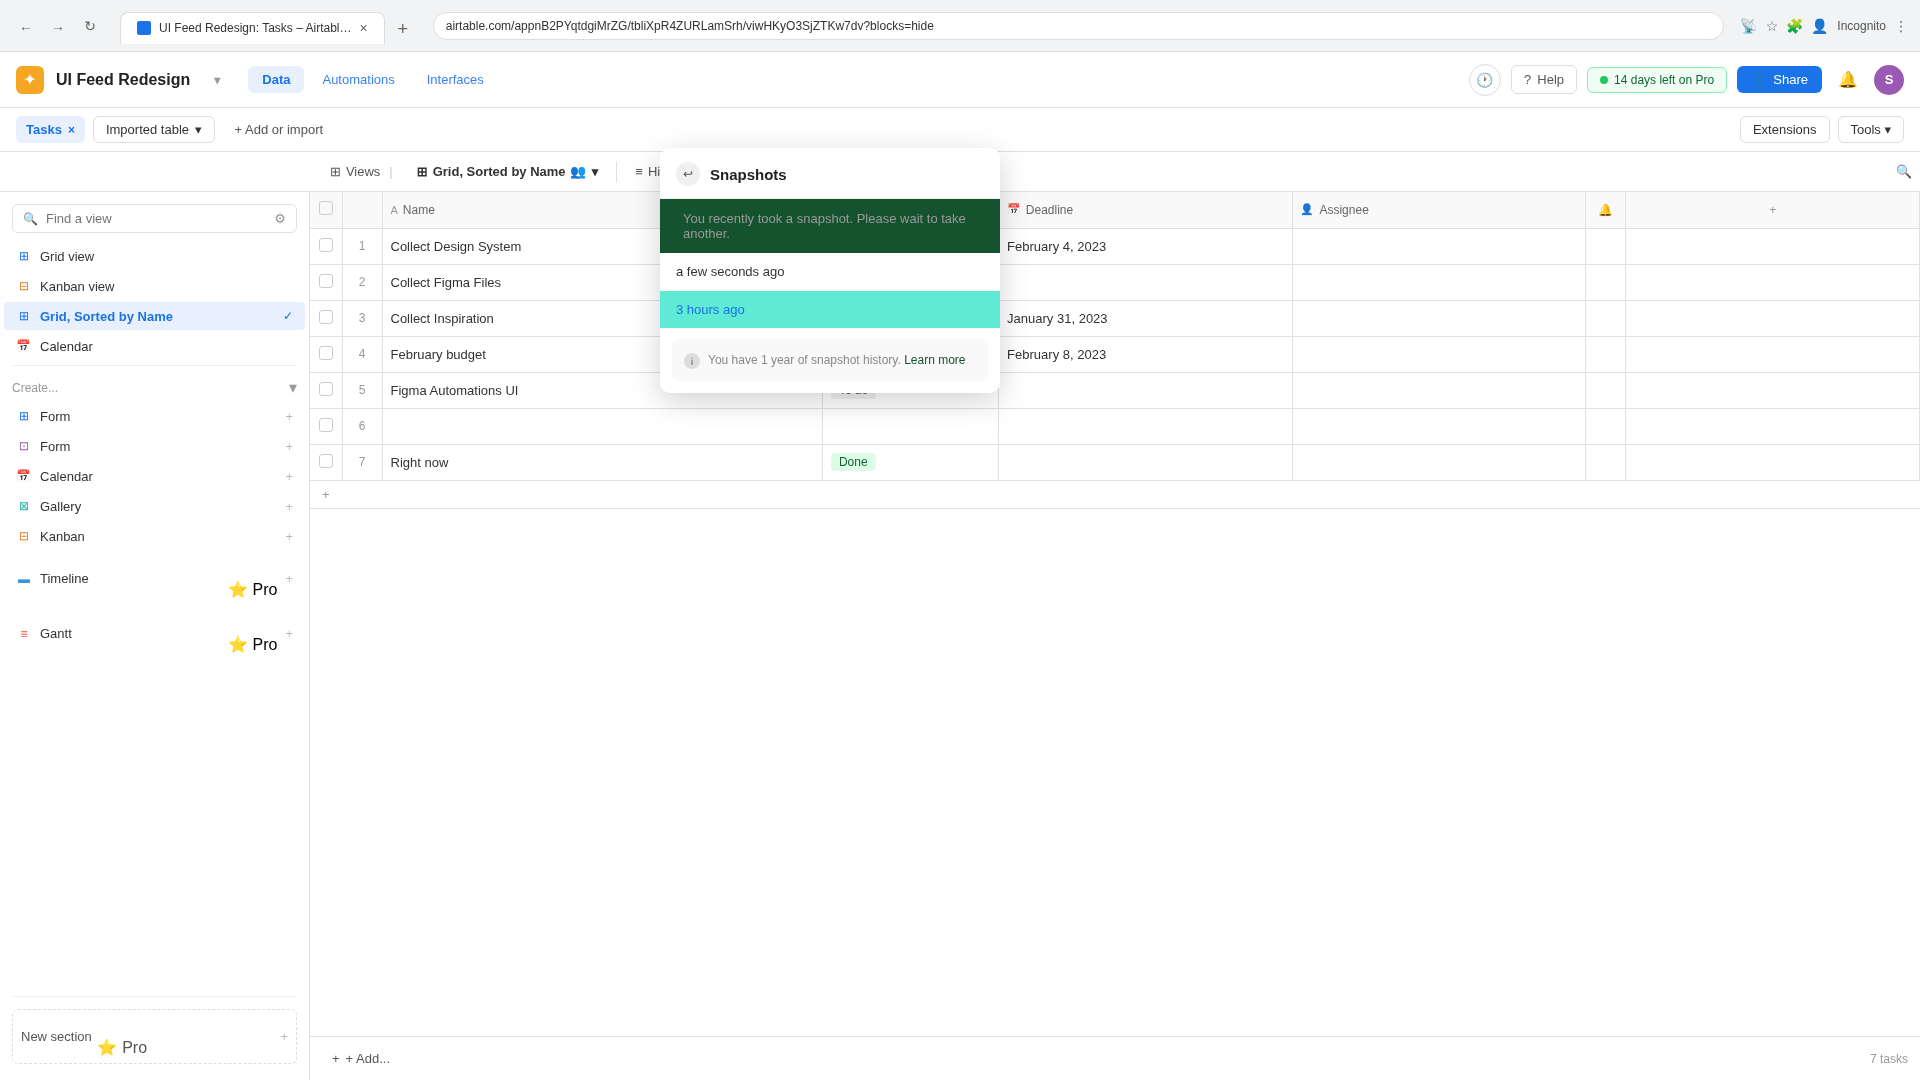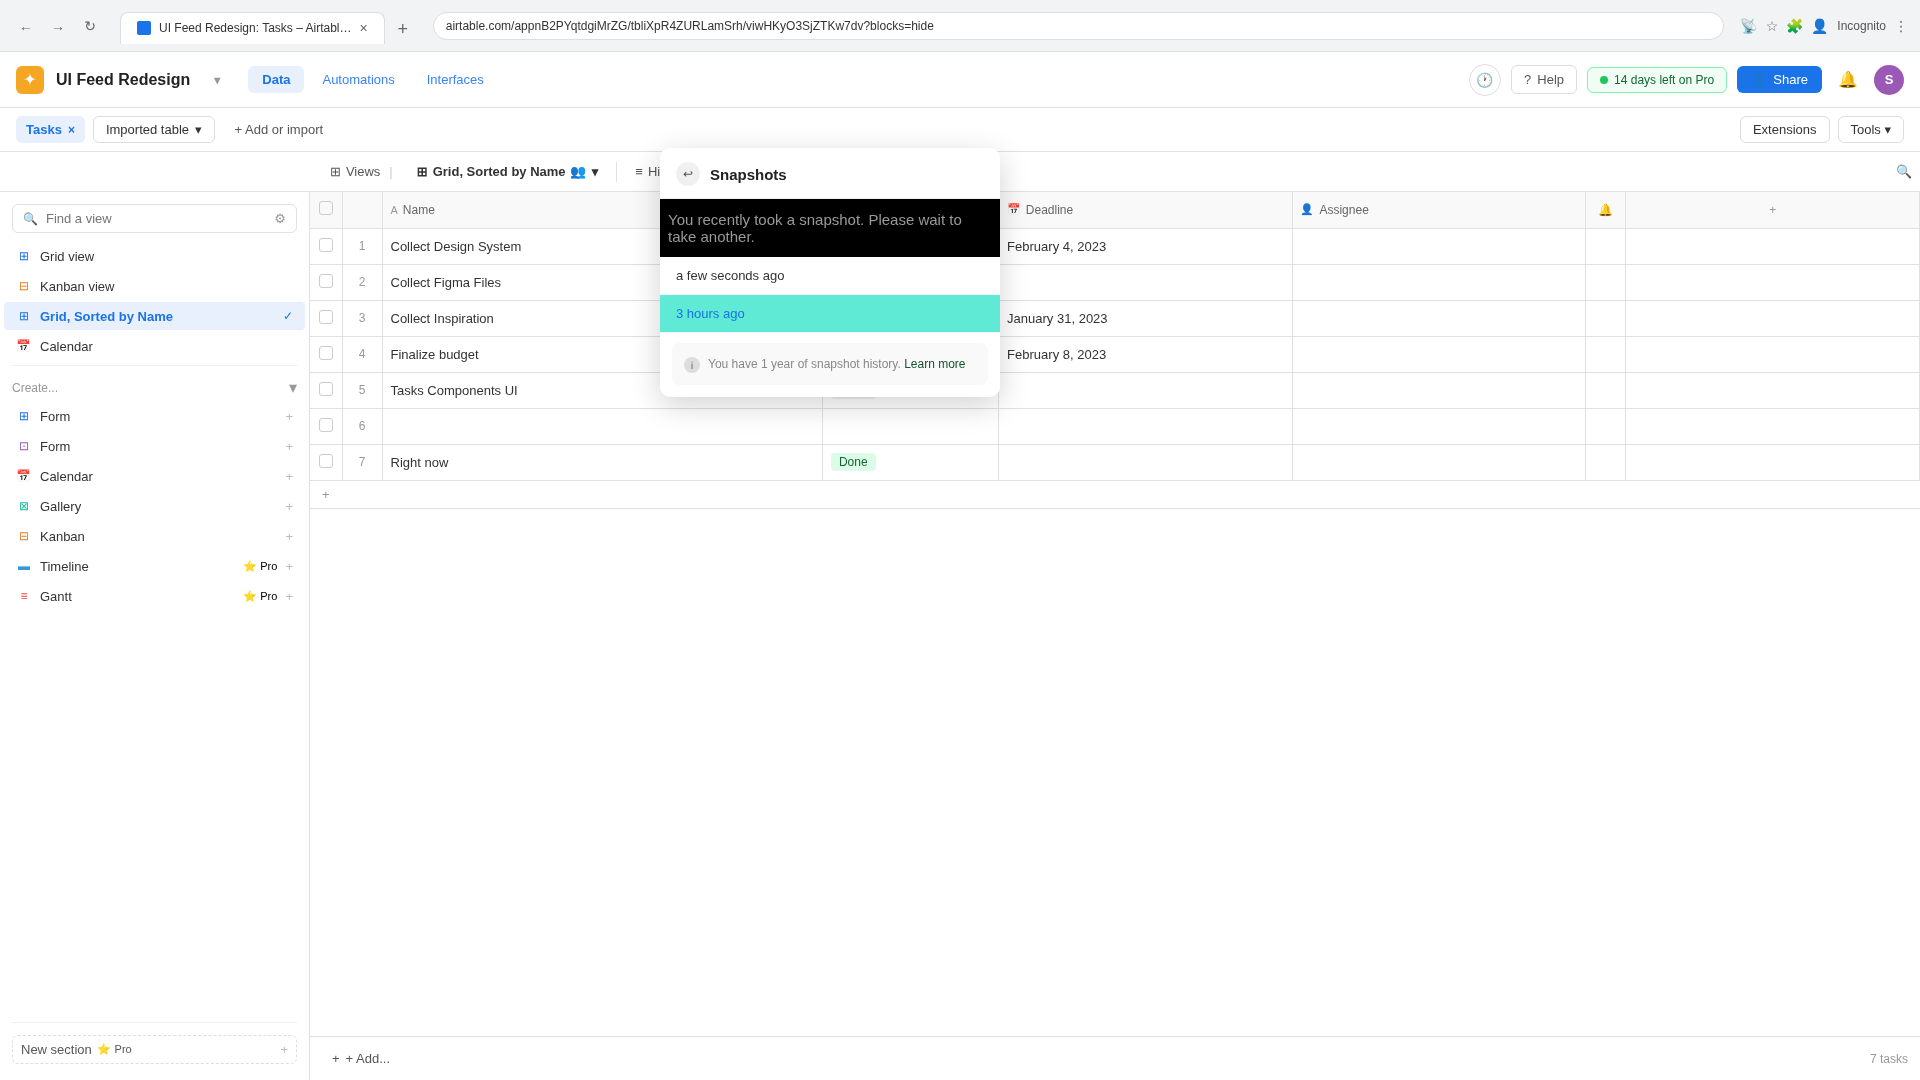--- a/index.html
+++ b/index.html
@@ -70,21 +70,21 @@
     .sidebar-section { padding: 8px 12px 4px; font-size: 12px; color: #999; font-weight: 500; display: flex; align-items: center; justify-content: space-between; }
     .sidebar-section-add { color: #999; cursor: pointer; font-size: 16px; }
     .sidebar-divider { height: 1px; background: #f0f0f0; margin: 4px 12px; }
     .icon-grid { color: #1a73e8; }
     .icon-kanban { color: #e67e22; }
     .icon-calendar { color: #e74c3c; }
     .icon-form { color: #9b59b6; }
     .icon-gallery { color: #1abc9c; }
     .icon-timeline { color: #3498db; }
     .icon-gantt { color: #e74c3c; }
-    .pro-star { font-size: 11px; }
+    .pro-star { font-size: 16px; margin-top: 22px; }
     .btn-new-section { display: flex; align-items: center; gap: 6px; padding: 6px 8px; font-size: 13px; color: #555; cursor: pointer; border: 1px dashed #ddd; border-radius: 6px; width: 100%; background: none; }
 
     
     .table-area { flex: 1; overflow: auto; position: relative; }
     table { width: 100%; border-collapse: collapse; }
     th, td { border-right: 1px solid #e0e0e0; border-bottom: 1px solid #e0e0e0; padding: 0; height: 36px; }
     th { background: #f9f9f9; font-size: 12px; font-weight: 500; color: #666; padding: 0 8px; white-space: nowrap; }
     td { font-size: 13px; color: #333; padding: 0 8px; }
     .table-header-row { height: 36px; }
     .row-num { width: 40px; text-align: center; color: #999; font-size: 12px; }
@@ -100,21 +100,21 @@
     .status-done { background: #dcfce7; color: #166534; }
     .add-row { display: flex; align-items: center; gap: 6px; padding: 6px 12px; color: #999; font-size: 13px; cursor: pointer; border-bottom: 1px solid #e0e0e0; }
     .col-header-content { display: flex; align-items: center; gap: 5px; }
     .col-type-icon { font-size: 11px; color: #999; }
 
     
     .snapshot-overlay { position: fixed; top: 148px; left: 660px; width: 340px; background: #fff; border-radius: 10px; box-shadow: 0 8px 30px rgba(0,0,0,0.18); z-index: 1000; overflow: hidden; }
     .snapshot-header { display: flex; align-items: center; gap: 10px; padding: 14px 16px 12px; border-bottom: 1px solid #f0f0f0; }
     .snapshot-back-btn { width: 24px; height: 24px; border-radius: 50%; background: #f0f0f0; display: flex; align-items: center; justify-content: center; cursor: pointer; color: #555; font-size: 12px; }
     .snapshot-title { font-size: 15px; font-weight: 600; color: #222; }
-    .snapshot-notice { padding: 12px 8px; font-size: 15px; color: #999; background: #000000; }
+    .snapshot-notice { padding: 12px 23px; font-size: 13px; color: #999; background: #14532d; }
     .snapshot-items { padding: 0; }
     .snapshot-item { padding: 11px 16px; font-size: 13px; color: #333; cursor: pointer; border-bottom: 1px solid #f5f5f5; }
     .snapshot-item.active { background: #5eead4; color: #1a73e8; }
     .snapshot-info-box { margin: 10px 12px 12px; background: #f9f9f9; border-radius: 8px; padding: 14px 14px 14px 36px; font-size: 12px; color: #888; position: relative; }
     .snapshot-info-icon { position: absolute; left: 12px; top: 14px; width: 16px; height: 16px; border-radius: 50%; background: #ddd; display: flex; align-items: center; justify-content: center; font-size: 10px; color: #666; }
     .snapshot-info-link { color: #14532d; text-decoration: none; cursor: pointer; }
 
     
     .table-bottom-bar { position: absolute; bottom: 0; left: 0; right: 0; height: 44px; background: #fff; border-top: 1px solid #e0e0e0; display: flex; align-items: center; padding: 0 12px; gap: 10px; }
     .btn-add-row { display: flex; align-items: center; gap: 6px; padding: 6px 10px; border: none; background: none; font-size: 13px; color: #555; cursor: pointer; }
@@ -388,31 +388,31 @@
             <td class="col-name">Collect Inspiration</td>
             <td class="col-status"><span class="status-badge status-done">Done</span></td>
             <td class="col-deadline">January 31, 2023</td>
             <td class="col-assignee"></td>
             <td style="width: 40px;"></td>
             <td></td>
           </tr>
           <tr style="height: 36px;">
             <td class="col-checkbox"><span class="checkbox"></span></td>
             <td class="row-num" style="color: rgb(153, 153, 153); font-size: 12px;">4</td>
-            <td class="col-name">Finalize budget</td>
+            <td class="col-name">February budget</td>
             <td class="col-status"><span class="status-badge status-todo">To do</span></td>
             <td class="col-deadline">February 8, 2023</td>
             <td class="col-assignee"></td>
             <td style="width: 40px;"></td>
             <td></td>
           </tr>
           <tr style="height: 36px;">
             <td class="col-checkbox"><span class="checkbox"></span></td>
             <td class="row-num" style="color: rgb(153, 153, 153); font-size: 12px;">5</td>
-            <td class="col-name">Tasks Components UI</td>
+            <td class="col-name">Figma Automations UI</td>
             <td class="col-status"><span class="status-badge status-todo">To do</span></td>
             <td class="col-deadline"></td>
             <td class="col-assignee"></td>
             <td style="width: 40px;"></td>
             <td></td>
           </tr>
           <tr style="height: 36px;">
             <td class="col-checkbox"><span class="checkbox"></span></td>
             <td class="row-num" style="color: rgb(153, 153, 153); font-size: 12px;">6</td>
             <td class="col-name"></td>

